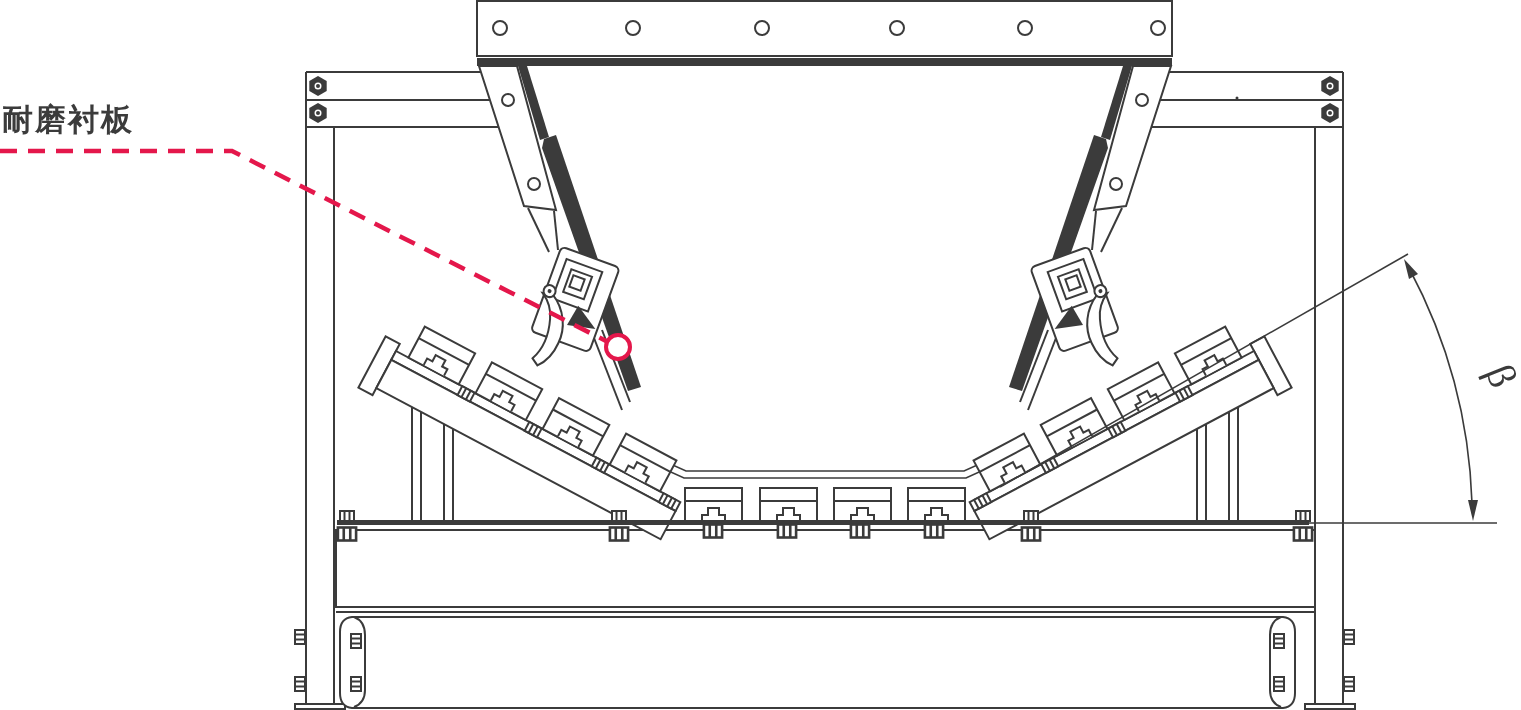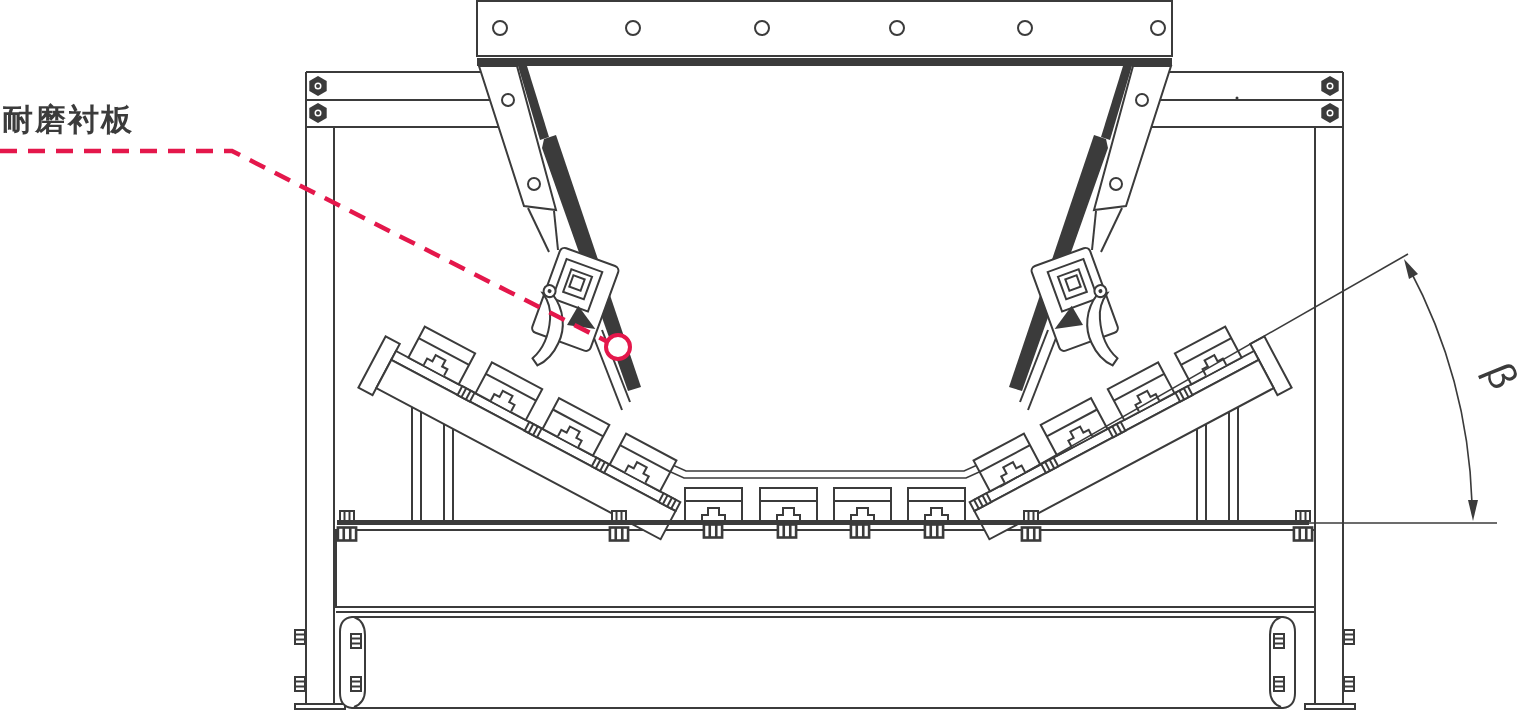--- a/index.html
+++ b/index.html
@@ -1,17 +1,17 @@
 <!DOCTYPE html>
 <html><head>
 <meta charset="utf-8">
 <style>
   html,body{margin:0;padding:0;background:#ffffff;}
   .stage{position:relative;width:1521px;height:710px;background:#ffffff;overflow:hidden;
-         font-family:Liberation Mono, monospace;}
+         font-family:Liberation Serif, serif;}
   svg{display:block;}
   .ln{stroke:#3b3b3b;fill:none;stroke-width:2;stroke-linejoin:miter;stroke-linecap:butt;}
   .thin{stroke-width:1.6;}
   .wf{fill:#ffffff;}
   .df{fill:#3b3b3b;stroke:none;}
   .callout-text{font-size:31px;font-weight:600;fill:#3b3b3b;letter-spacing:2px;stroke:none;}
   .angle-text{font-size:40px;fill:#3b3b3b;stroke:none;}
 </style>
 </head>
 <body>

